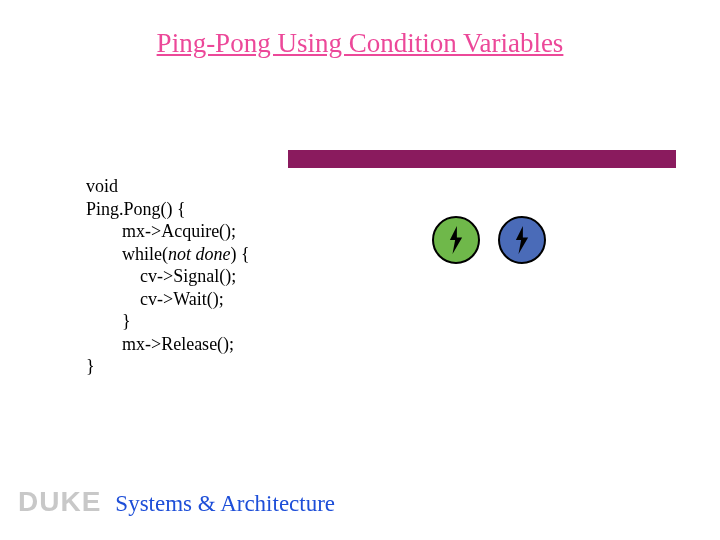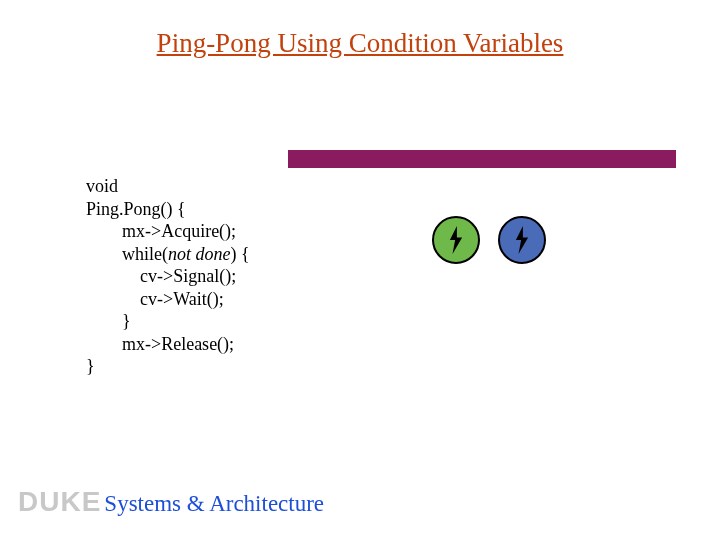--- a/index.html
+++ b/index.html
@@ -11,21 +11,21 @@
     position: relative;
     overflow: hidden;
   }
   .title {
     position: absolute;
     top: 28px;
     left: 0;
     width: 720px;
     text-align: center;
     font-size: 27px;
-    color: #c2410c;
+    color: #ec4899;
     text-decoration: underline;
   }
   .bar {
     position: absolute;
     left: 288px;
     top: 150px;
     width: 388px;
     height: 18px;
     background: #8a1b5e;
   }
@@ -62,21 +62,21 @@
   .bolt {
     width: 18px;
     height: 28px;
   }
   .footer {
     position: absolute;
     left: 18px;
     bottom: 22px;
     display: flex;
     align-items: baseline;
-    gap: 3px;
+    gap: 14px;
   }
   .footer-duke {
     font-family: Arial, Helvetica, sans-serif;
     font-weight: 800;
     font-size: 28px;
     color: #c8c8c8;
     letter-spacing: 1px;
   }
   .footer-sa {
     font-family: "Times New Roman", Times, serif;

